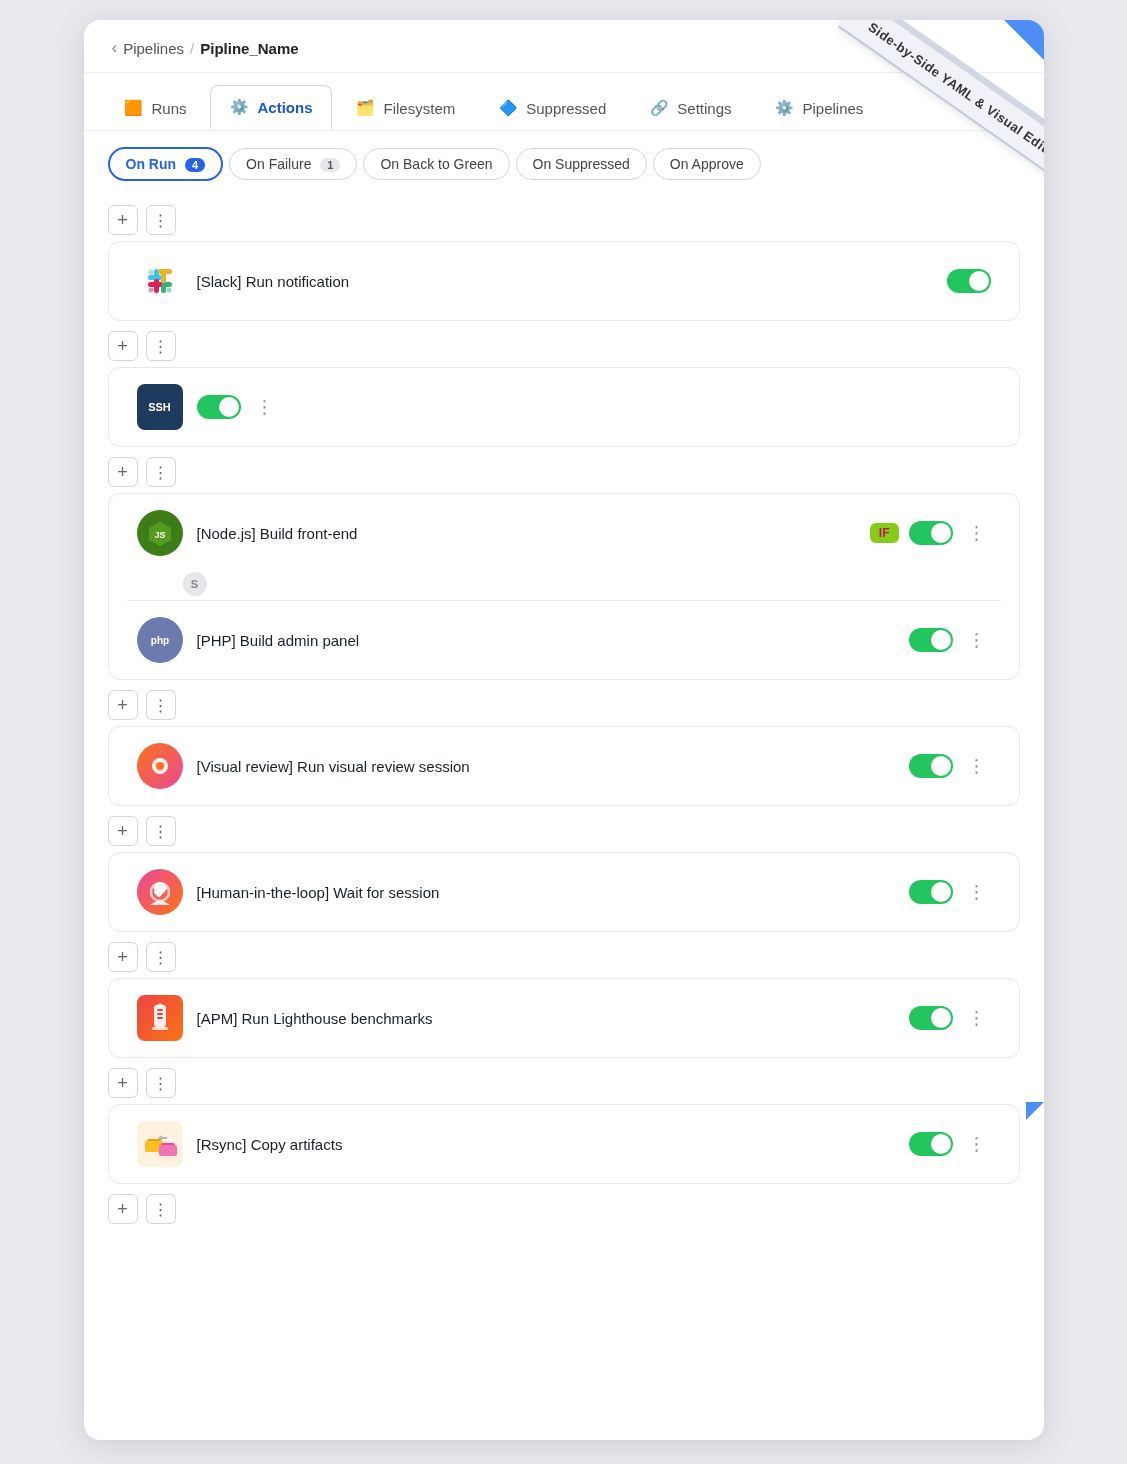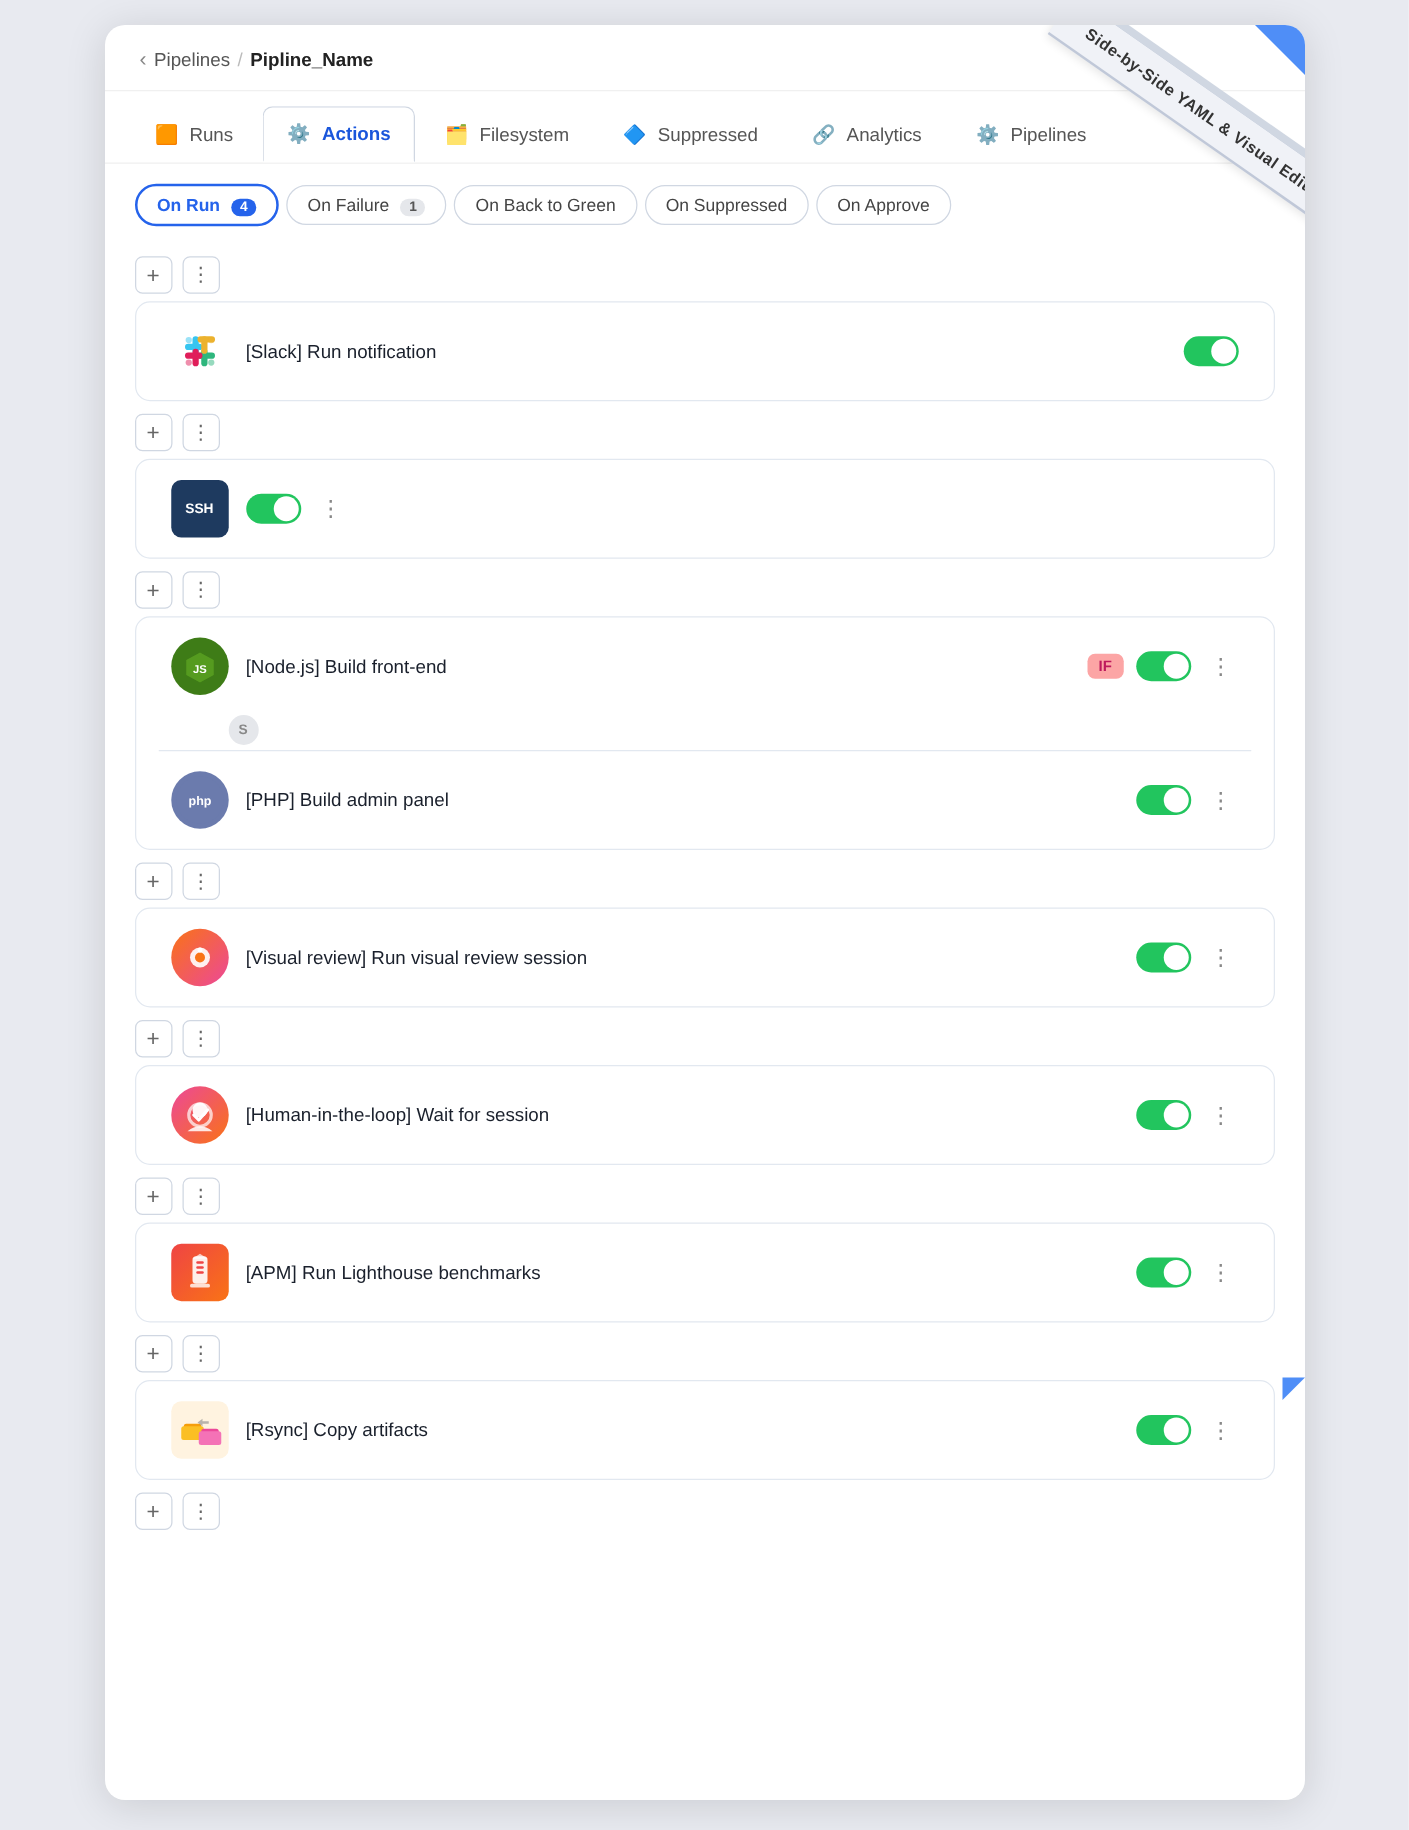--- a/index.html
+++ b/index.html
@@ -200,21 +200,21 @@
       font-size: 15px;
       color: #1a202c;
       font-weight: 500;
     }
     .action-controls {
       display: flex;
       align-items: center;
       gap: 10px;
     }
     .if-badge {
-      background: #fca5a5;
+      background: #84cc16;
       color: #be185d;
       font-size: 12px;
       font-weight: 700;
       padding: 3px 9px;
       border-radius: 6px;
     }
     .toggle-on {
       width: 44px; height: 24px;
       background: #22c55e;
       border-radius: 12px;
@@ -339,21 +339,21 @@
     <div class="nav-tab">
       <span class="nav-tab-icon">🗂️</span>
       <span>Filesystem</span>
     </div>
     <div class="nav-tab">
       <span class="nav-tab-icon">🔷</span>
       <span>Suppressed</span>
     </div>
     <div class="nav-tab">
       <span class="nav-tab-icon">🔗</span>
-      <span>Analytics</span>
+      <span>Settings</span>
     </div>
     <div class="nav-tab">
       <span class="nav-tab-icon">⚙️</span>
       <span>Pipelines</span>
     </div>
   </div>
 
   <div class="action-tabs">
     <div class="action-tab active">
       On Run <span class="badge">4</span>

